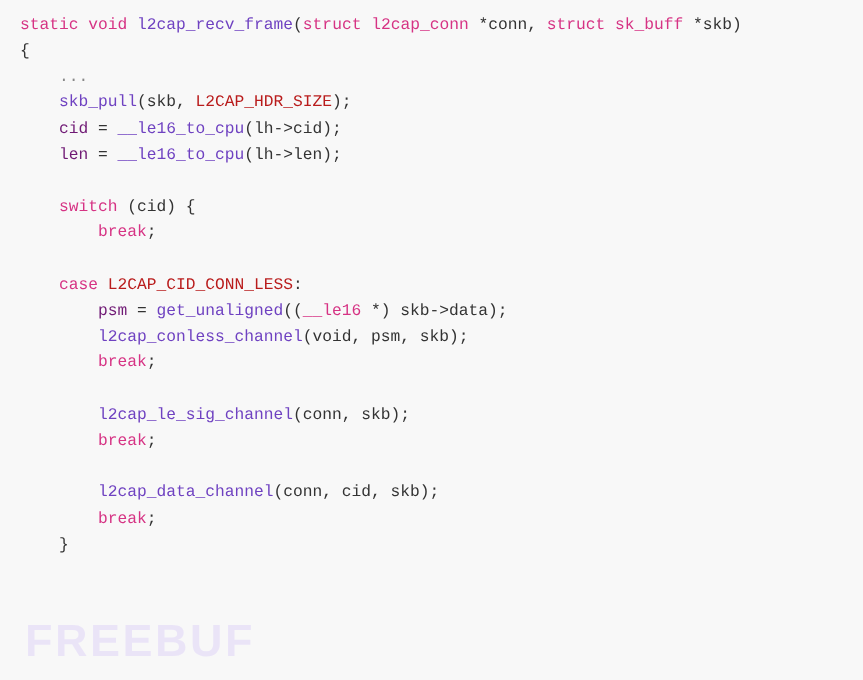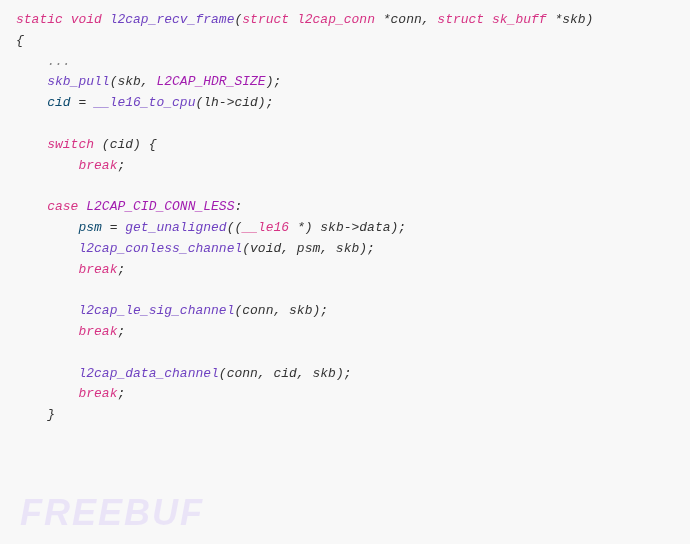--- a/index.html
+++ b/index.html
@@ -17,36 +17,35 @@
       overflow: hidden;
     }
 
     .code-container {
       width: 690px;
       height: 544px;
       background-color: #f8f8f8;
       padding: 10px 16px;
       overflow: hidden;
       position: relative;
-      font-style: italic;
     }
 
     .code-line {
       line-height: 1.6;
       white-space: pre;
       display: block;
     }
 
     .c-func    { color: #6f42c1; }  
     .c-type    { color: #d63384; }  
     .c-kw      { color: #d63384; }  
-    .c-const   { color: #a21caf; }  
+    .c-const   { color: #b91c1c; }  
     .c-default { color: #333333; }  
     .c-comment { color: #888888; }  
-    .c-var     { color: #0c4a6e; }  
+    .c-var     { color: #701a75; }  
 
     
     .watermark {
       position: absolute;
       bottom: 10px;
       left: 20px;
       opacity: 0.12;
       font-size: 36px;
       font-weight: bold;
       color: #8b5cf6;
@@ -60,20 +59,21 @@
 </head>
 <body>
 
 <div class="code-container">
 
   <span class="code-line"><span class="c-kw">static</span><span class="c-default"> </span><span class="c-kw">void</span><span class="c-default"> </span><span class="c-func">l2cap_recv_frame</span><span class="c-default">(</span><span class="c-kw">struct</span><span class="c-default"> </span><span class="c-type">l2cap_conn</span><span class="c-default"> *conn, </span><span class="c-kw">struct</span><span class="c-default"> </span><span class="c-type">sk_buff</span><span class="c-default"> *skb)</span></span>
     <span class="code-line"><span class="c-default">{</span></span>
     <span class="code-line"><span class="c-comment">    ...</span></span>
     <span class="code-line"><span class="c-func">    skb_pull</span><span class="c-default">(skb, </span><span class="c-const">L2CAP_HDR_SIZE</span><span class="c-default">);</span></span>
     <span class="code-line"><span class="c-var">    cid</span><span class="c-default"> = </span><span class="c-func">__le16_to_cpu</span><span class="c-default">(lh-&gt;cid);</span></span>
+    <span class="code-line"><span class="c-var">    len</span><span class="c-default"> = </span><span class="c-func">__le16_to_cpu</span><span class="c-default">(lh-&gt;len);</span></span>
     <span class="code-line">&nbsp;</span>
     <span class="code-line"><span class="c-default">    </span><span class="c-kw">switch</span><span class="c-default"> (cid) {</span></span>
     <span class="code-line"><span class="c-default">        </span><span class="c-kw">break</span><span class="c-default">;</span></span>
     <span class="code-line">&nbsp;</span>
     <span class="code-line"><span class="c-default">    </span><span class="c-kw">case</span><span class="c-default"> </span><span class="c-const">L2CAP_CID_CONN_LESS</span><span class="c-default">:</span></span>
     <span class="code-line"><span class="c-var">        psm</span><span class="c-default"> = </span><span class="c-func">get_unaligned</span><span class="c-default">((</span><span class="c-type">__le16</span><span class="c-default"> *) skb-&gt;data);</span></span>
     <span class="code-line"><span class="c-default">        </span><span class="c-func">l2cap_conless_channel</span><span class="c-default">(void, psm, skb);</span></span>
     <span class="code-line"><span class="c-default">        </span><span class="c-kw">break</span><span class="c-default">;</span></span>
     <span class="code-line">&nbsp;</span>
     <span class="code-line"><span class="c-default">        </span><span class="c-func">l2cap_le_sig_channel</span><span class="c-default">(conn, skb);</span></span>

